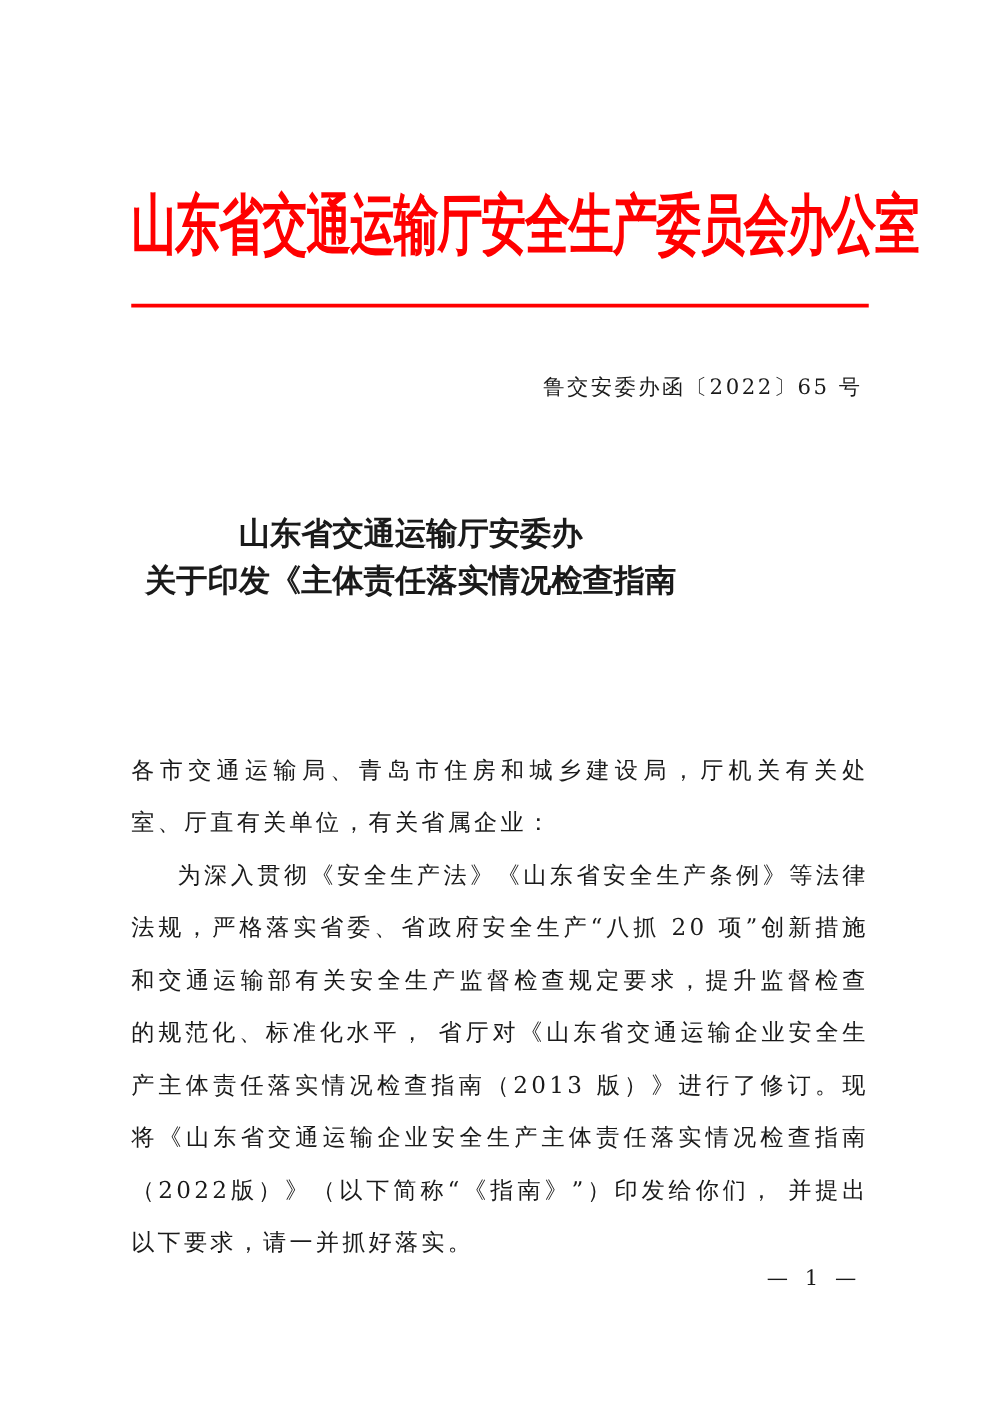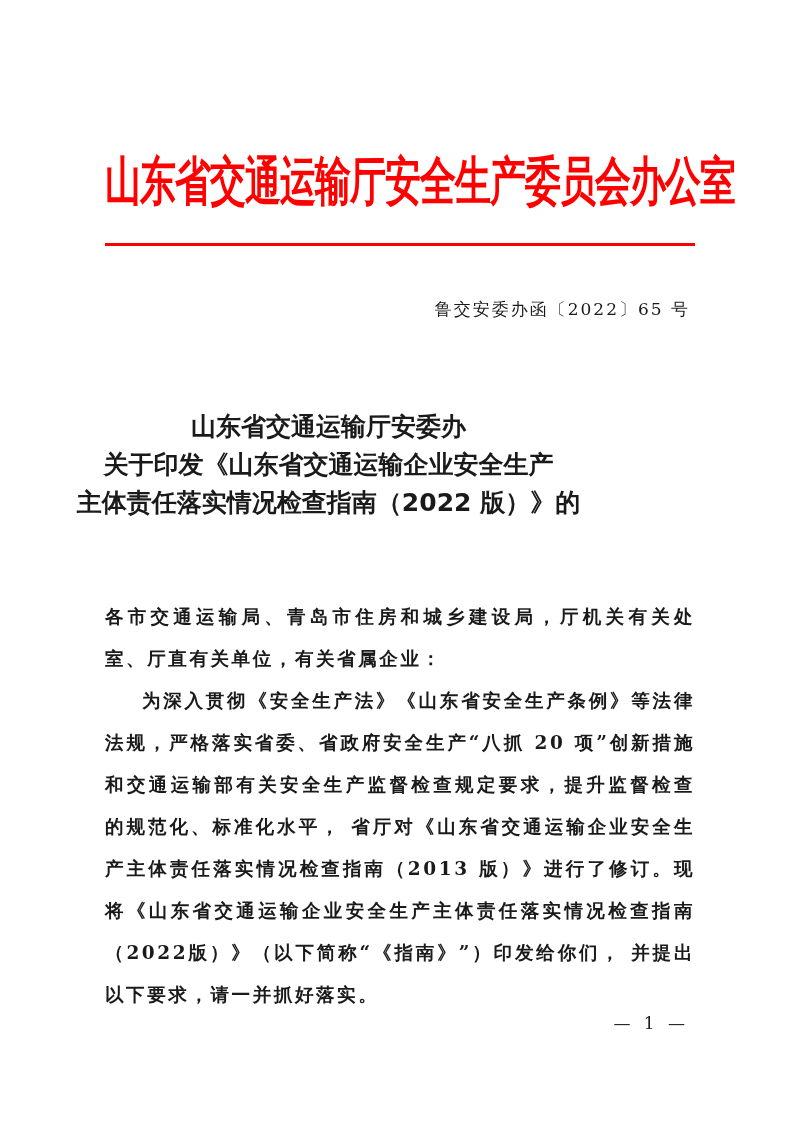--- a/index.html
+++ b/index.html
@@ -8,37 +8,36 @@
   .abs { position:absolute; }
   .header-title { left:105px; top:140px; width:590px; height:80px;
     color:#ff0000; font-family:"DejaVu Serif", serif; font-weight:bold;
     font-size:36px; line-height:80px; white-space:nowrap; letter-spacing:-1px;
     transform:scaleY(1.45); transform-origin:left center; text-align:justify; }
   .red-rule { left:105px; top:243px; width:590px; height:3px; background:#ff0000; }
   .doc-number { right:103px; top:286px; font-size:17px; letter-spacing:2px; white-space:nowrap;margin-top:12px; }
   .title-block { left:0; width:657px; top:408px; text-align:center;
     font-family:"DejaVu Sans", sans-serif; font-weight:bold; font-size:25px; line-height:38px; }
   .title-block div { white-space:nowrap; }
-  .body-text { left:105px; width:590px; top:596px; font-size:18.5px; line-height:42px;font-weight:bold; }
+  .body-text { left:105px; width:590px; top:596px; font-size:18.5px; line-height:42px; }
   .body-text p { margin:0; text-align:justify; text-align-last:left; letter-spacing:2.6px; }
   .body-text p.indent { text-indent:2em; }
   .page-num { right:104px; top:1013px; font-size:17px; letter-spacing:4px; white-space:nowrap; }
 </style>
 </head>
 <body>
 
 <div class="abs header-title">山东省交通运输厅安全生产委员会办公室</div>
 <div class="abs red-rule"></div>
 
 <div class="abs doc-number">鲁交安委办函〔2022〕65 号</div>
 
 <div class="abs title-block">
   <div>山东省交通运输厅安委办</div>
-  <div>关于印发《山东省交通运输企业安全生产</div>
-  <div>主体责任落实情况检查指南（2022 版）》的</div>
+  <div>关于印发《主体责任落实情况检查指南</div>
 </div>
 
 <div class="abs body-text">
   <p>各市交通运输局、青岛市住房和城乡建设局，厅机关有关处室、厅直有关单位，有关省属企业：</p>
   <p class="indent">为深入贯彻《安全生产法》《山东省安全生产条例》等法律法规，严格落实省委、省政府安全生产“八抓 20 项”创新措施和交通运输部有关安全生产监督检查规定要求，提升监督检查的规范化、标准化水平， 省厅对《山东省交通运输企业安全生产主体责任落实情况检查指南（2013 版）》进行了修订。现将《山东省交通运输企业安全生产主体责任落实情况检查指南（2022版）》（以下简称“《指南》”）印发给你们， 并提出以下要求，请一并抓好落实。</p>
 </div>
 
 <div class="abs page-num">— 1 —</div>
 
 </body></html>

